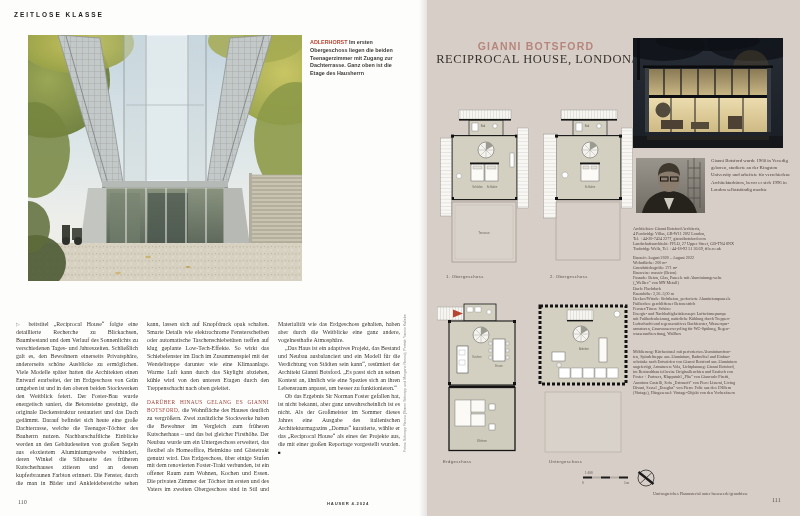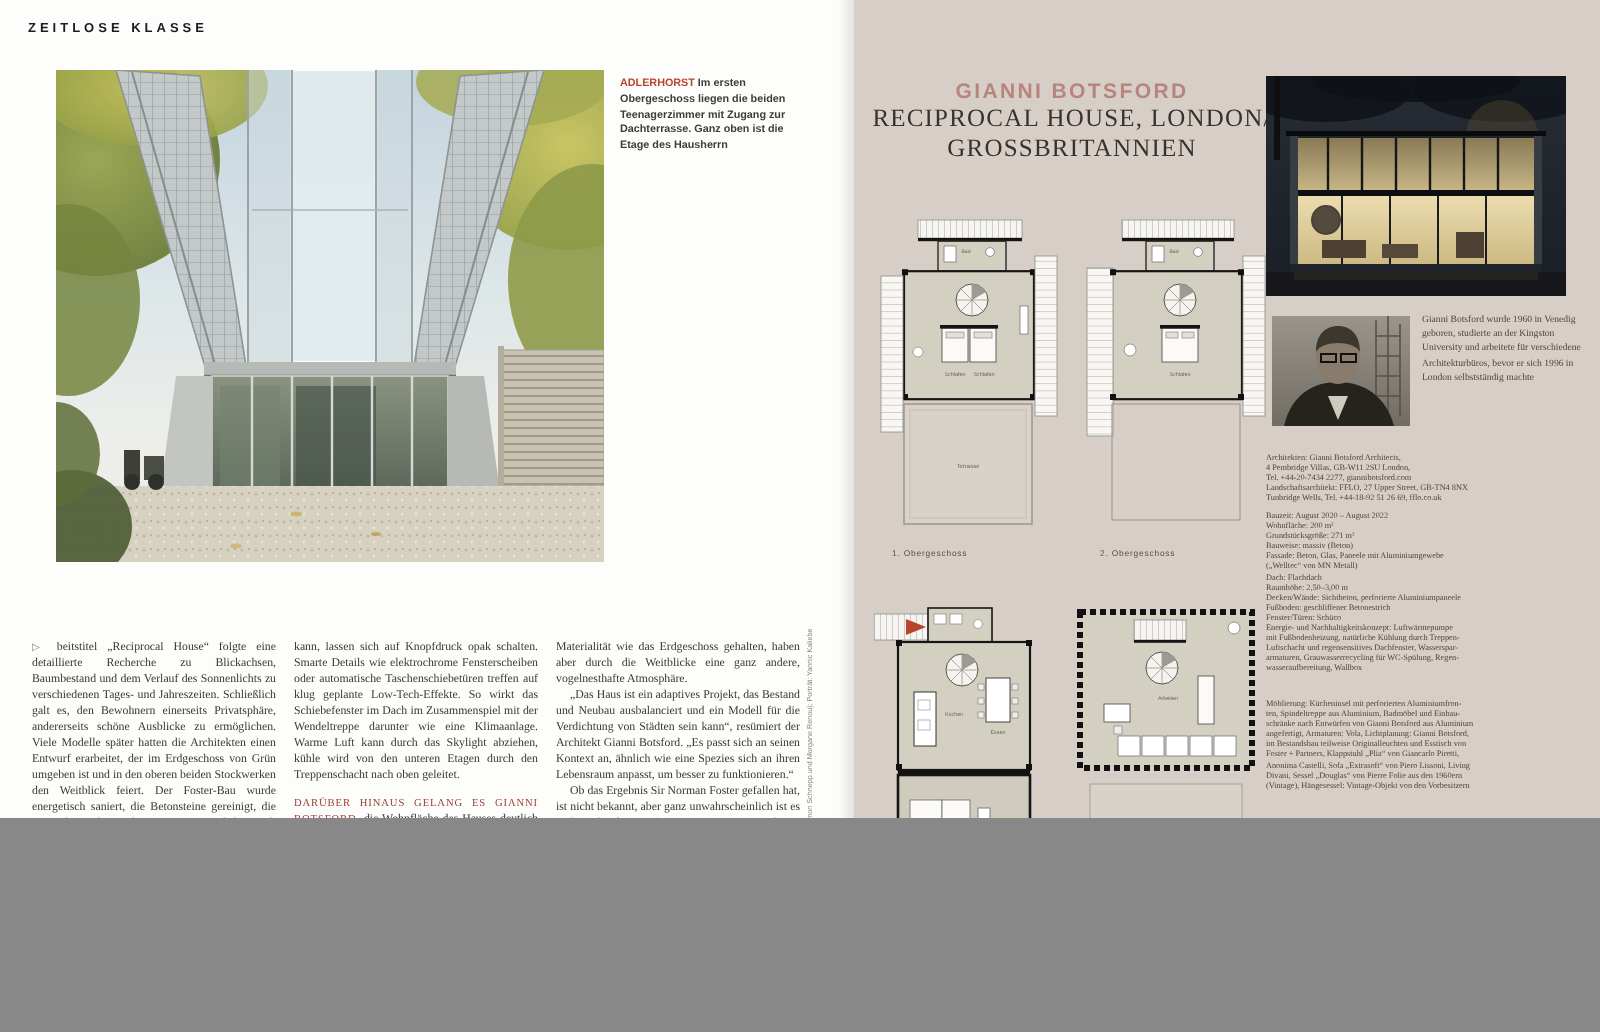--- a/index.html
+++ b/index.html
@@ -1,16 +1,16 @@
 <!DOCTYPE html>
 <html><head>
 <meta charset="utf-8">
 <style>
   html,body{margin:0;padding:0;background:#888;}
-  #spread{position:relative;width:800px;height:409px;background:#fff;overflow:hidden;
+  #spread{position:relative;width:800px;height:516px;background:#fff;overflow:hidden;
           font-family:"Liberation Serif",serif;-webkit-font-smoothing:antialiased;}
   .abs{position:absolute;}
   
   #page-left{left:0;top:0;width:427px;height:516px;background:#fdfdfc;}
   .kicker{left:14px;top:11px;font-family:"Liberation Sans",sans-serif;font-weight:bold;
           font-size:6.5px;letter-spacing:2px;color:#1d1d1d;}
   #main-photo{left:28px;top:35px;width:274px;height:246px;overflow:hidden;}
   .caption{left:310px;top:39px;width:90px;font-family:"Liberation Sans",sans-serif;
            font-size:5.4px;line-height:1.45;color:#3f3c38;font-weight:bold;}
   .caption .lead{color:#b8432f;}
@@ -179,21 +179,20 @@
     <div class="abs footer-mark" style="left:327px;top:501px">HÄUSER 4.2024</div>
     <div class="abs vcredit">Fotos: Schnepp Renou (Simon Schnepp und Morgane Renou); Porträt: Yannic Kaliebe</div>
   </div>
 
   <div id="page-right" class="abs"></div>
   <div id="seam" class="abs"></div>
 
   <div class="abs title-block">
     <div class="title-name">GIANNI BOTSFORD</div>
     <div class="title-line">RECIPROCAL HOUSE, LONDON/</div>
-    <div class="title-line">GROSSBRITANNIEN</div>
   </div>
 
   <svg class="abs" style="left:439px;top:98px" width="95" height="180" viewBox="0 0 95 180">
     <rect x="20" y="12" width="52" height="9" fill="url(#vl)" stroke="#8d8d88" stroke-width="0.4"></rect>
     <rect x="20" y="21" width="52" height="1.6" fill="#141414"></rect>
     <rect x="30" y="22.6" width="34" height="15" fill="#d3d0c1" stroke="#2a2a2a" stroke-width="0.7"></rect>
     <rect x="33" y="25" width="6" height="8" fill="#fff" stroke="#777" stroke-width="0.4"></rect>
     <circle cx="56" cy="28" r="2.2" fill="#fff" stroke="#777" stroke-width="0.4"></circle>
     <text class="pl" x="44" y="28.5" font-size="2.6" text-anchor="middle">Bad</text>
     <rect x="13" y="37.6" width="65" height="64" fill="#d3d0c1" stroke="#161616" stroke-width="1.1"></rect>

